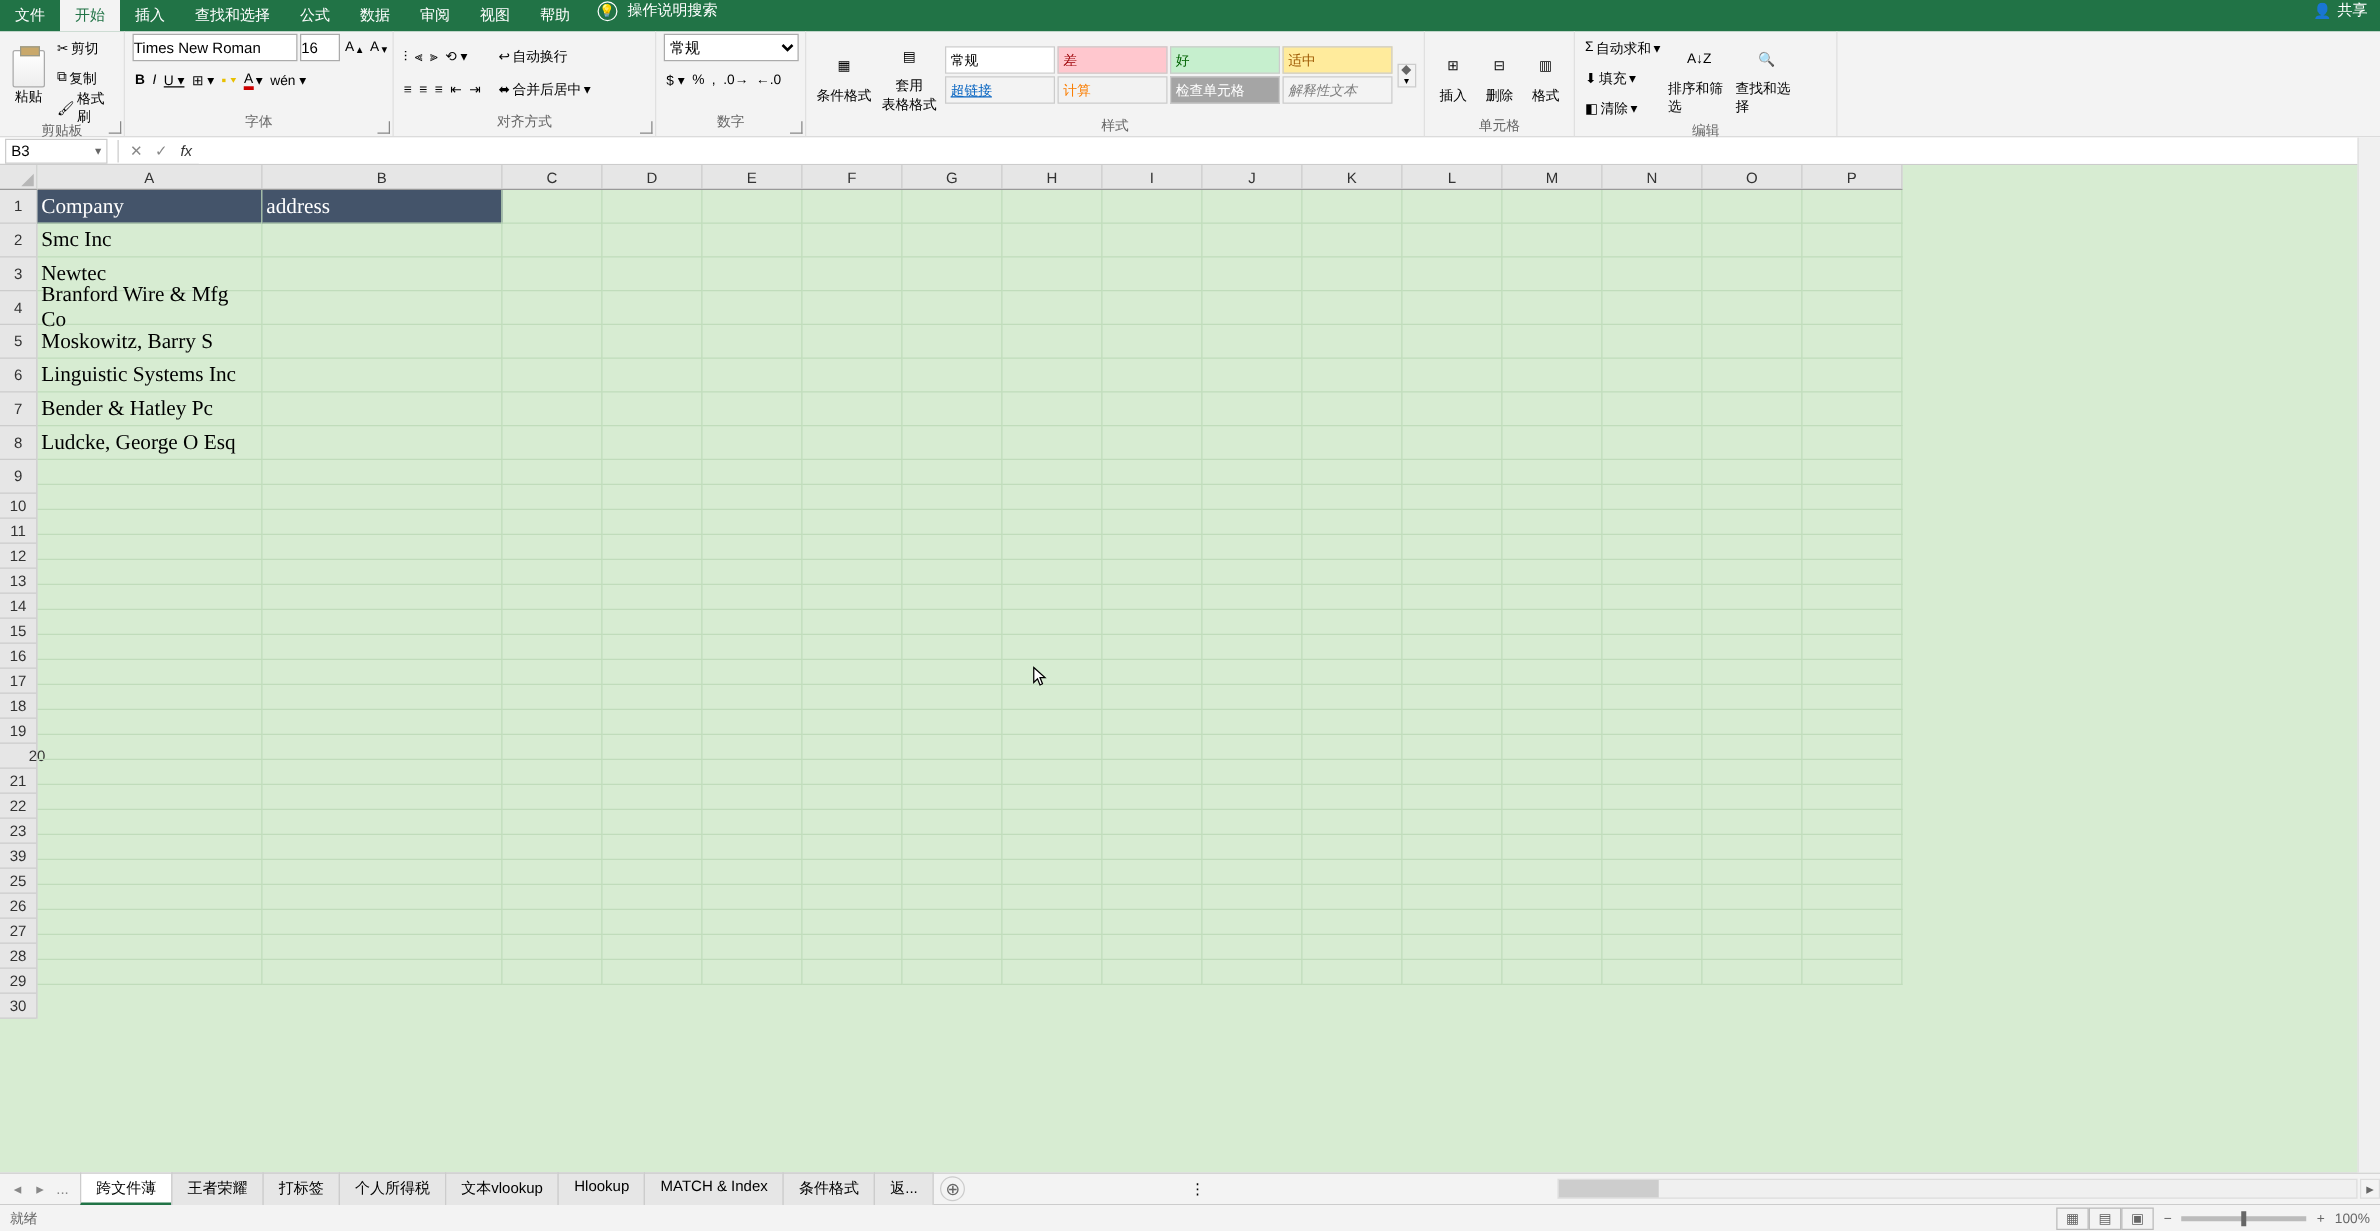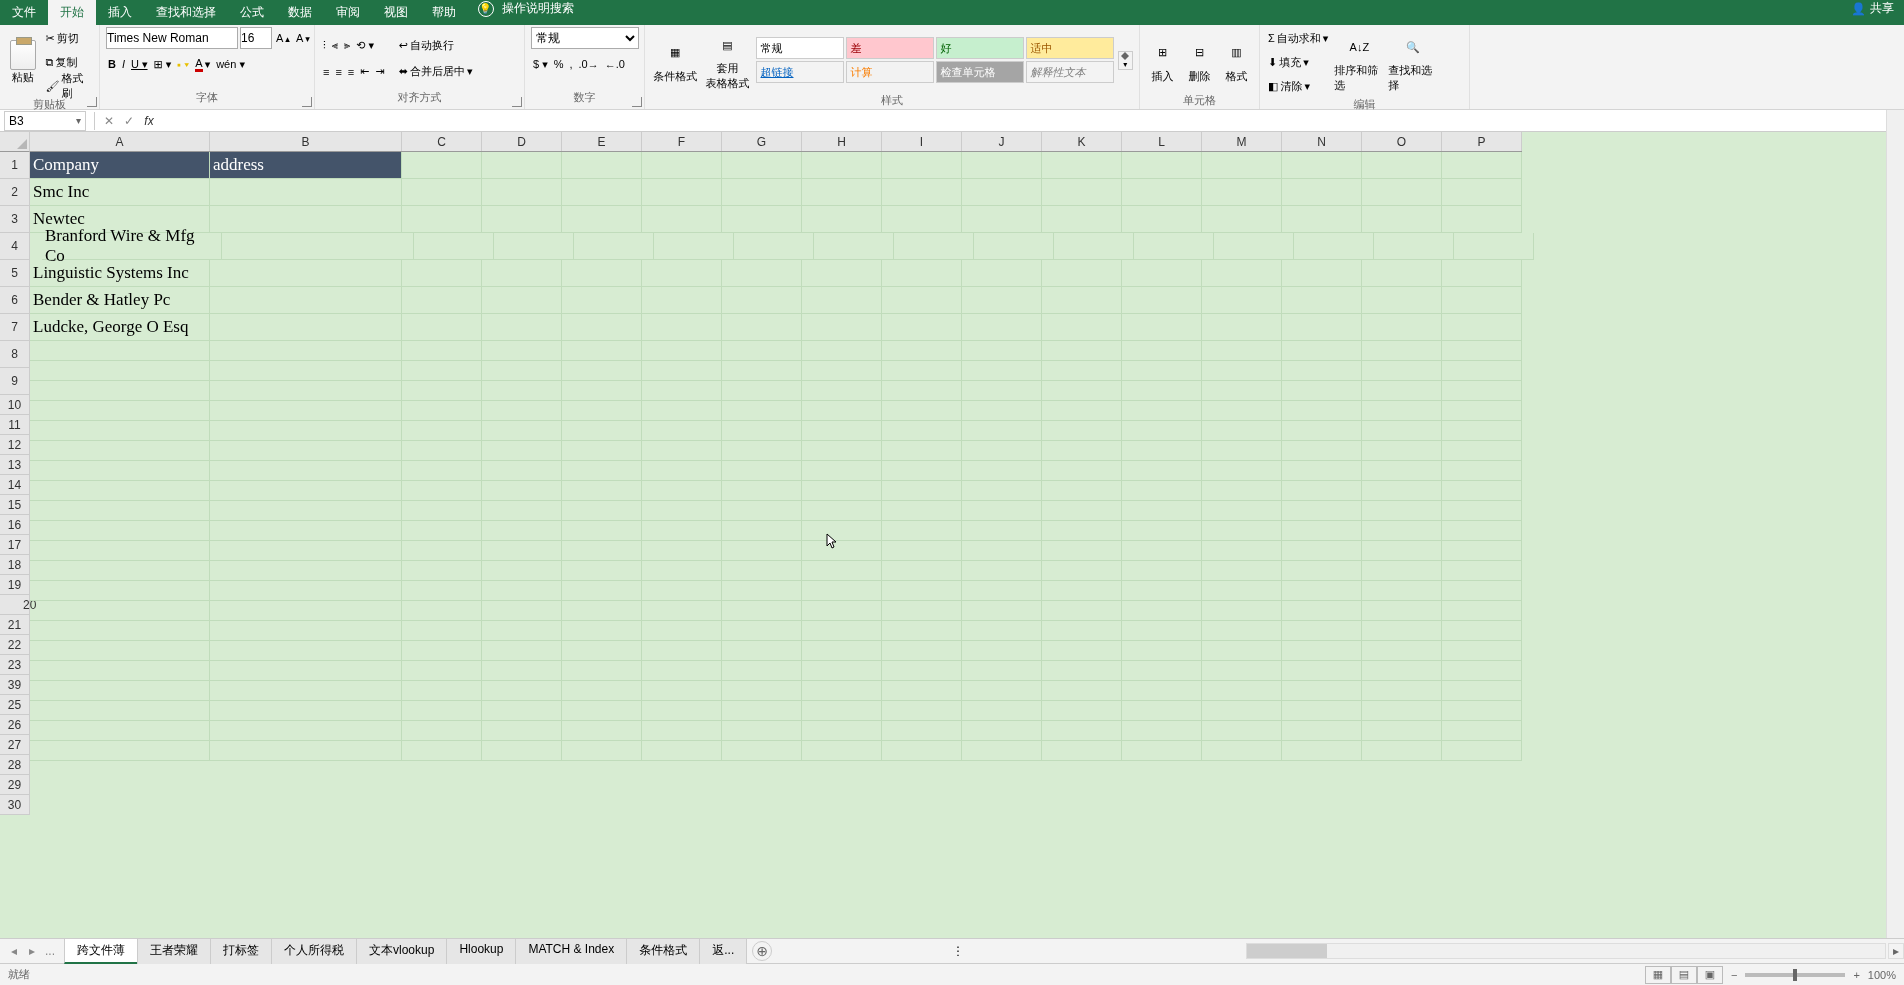--- a/index.html
+++ b/index.html
@@ -401,21 +401,39 @@
         <div class="cell" style="width: 80px;"></div>
         <div class="cell" style="width: 80px;"></div>
         <div class="cell" style="width: 80px;"></div>
         <div class="cell" style="width: 80px;"></div>
         <div class="cell" style="width: 80px;"></div>
         <div class="cell" style="width: 80px;"></div>
         <div class="cell" style="width: 80px;"></div>
         <div class="cell" style="width: 80px;"></div>
       </div>
       <div class="cell-row" style="height: 27px;">
-        <div class="cell data-cell" style="width: 180px; margin-left: 12px;">Branford Wire &amp; Mfg Co</div>
+        <div class="cell data-cell" style="width: 180px;">Branford Wire &amp; Mfg Co</div>
+        <div class="cell" style="width: 192px;"></div>
+        <div class="cell" style="width: 80px;"></div>
+        <div class="cell" style="width: 80px;"></div>
+        <div class="cell" style="width: 80px;"></div>
+        <div class="cell" style="width: 80px;"></div>
+        <div class="cell" style="width: 80px;"></div>
+        <div class="cell" style="width: 80px;"></div>
+        <div class="cell" style="width: 80px;"></div>
+        <div class="cell" style="width: 80px;"></div>
+        <div class="cell" style="width: 80px;"></div>
+        <div class="cell" style="width: 80px;"></div>
+        <div class="cell" style="width: 80px;"></div>
+        <div class="cell" style="width: 80px;"></div>
+        <div class="cell" style="width: 80px;"></div>
+        <div class="cell" style="width: 80px;"></div>
+      </div>
+      <div class="cell-row" style="height: 27px;">
+        <div class="cell data-cell" style="width: 180px;">Moskowitz, Barry S</div>
         <div class="cell" style="width: 192px;"></div>
         <div class="cell" style="width: 80px;"></div>
         <div class="cell" style="width: 80px;"></div>
         <div class="cell" style="width: 80px;"></div>
         <div class="cell" style="width: 80px;"></div>
         <div class="cell" style="width: 80px;"></div>
         <div class="cell" style="width: 80px;"></div>
         <div class="cell" style="width: 80px;"></div>
         <div class="cell" style="width: 80px;"></div>
         <div class="cell" style="width: 80px;"></div>

